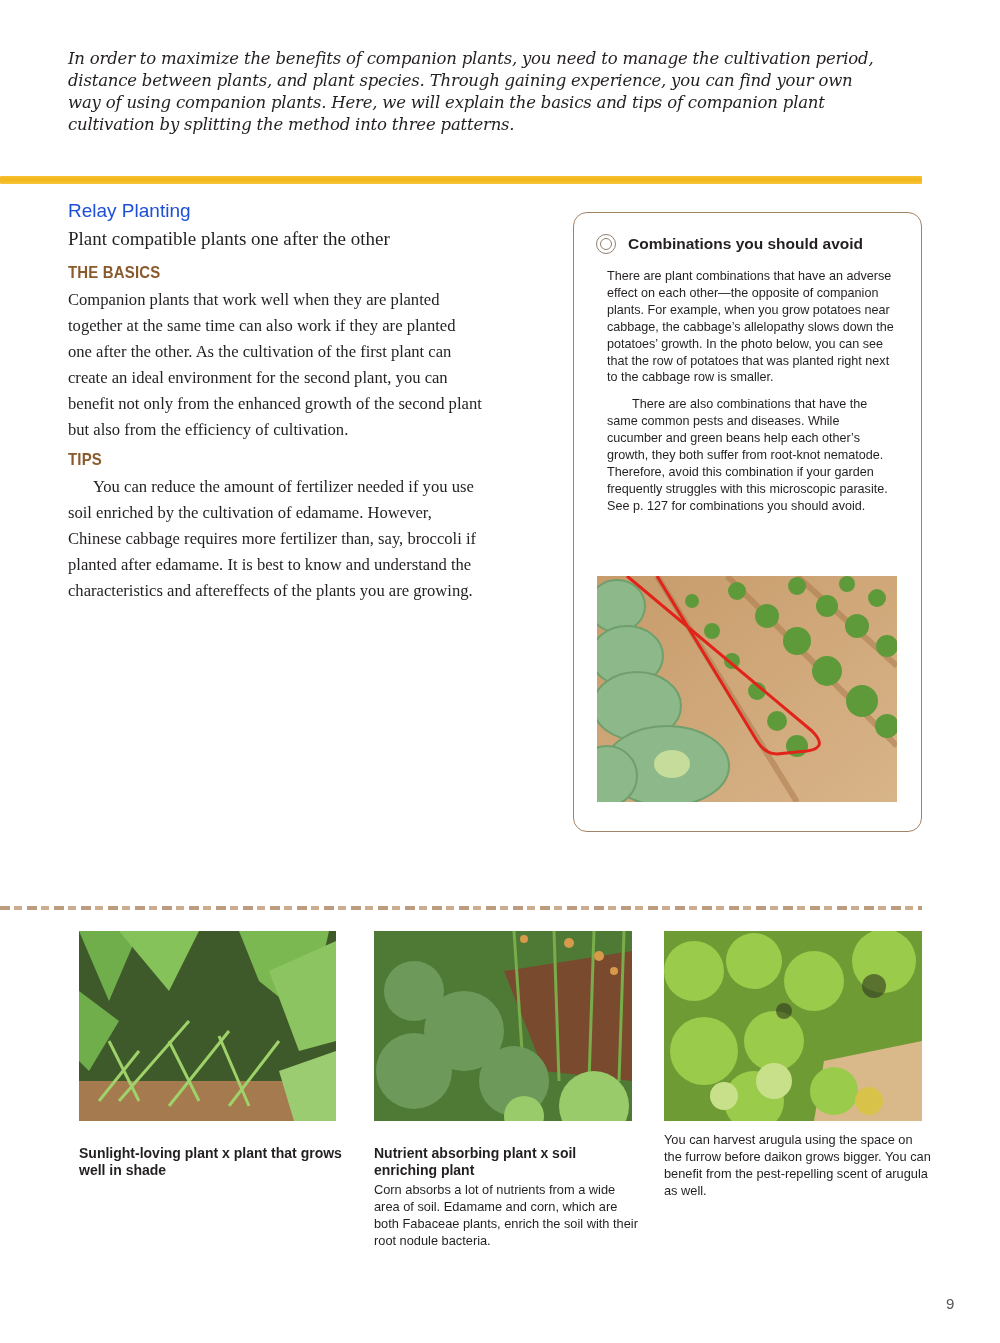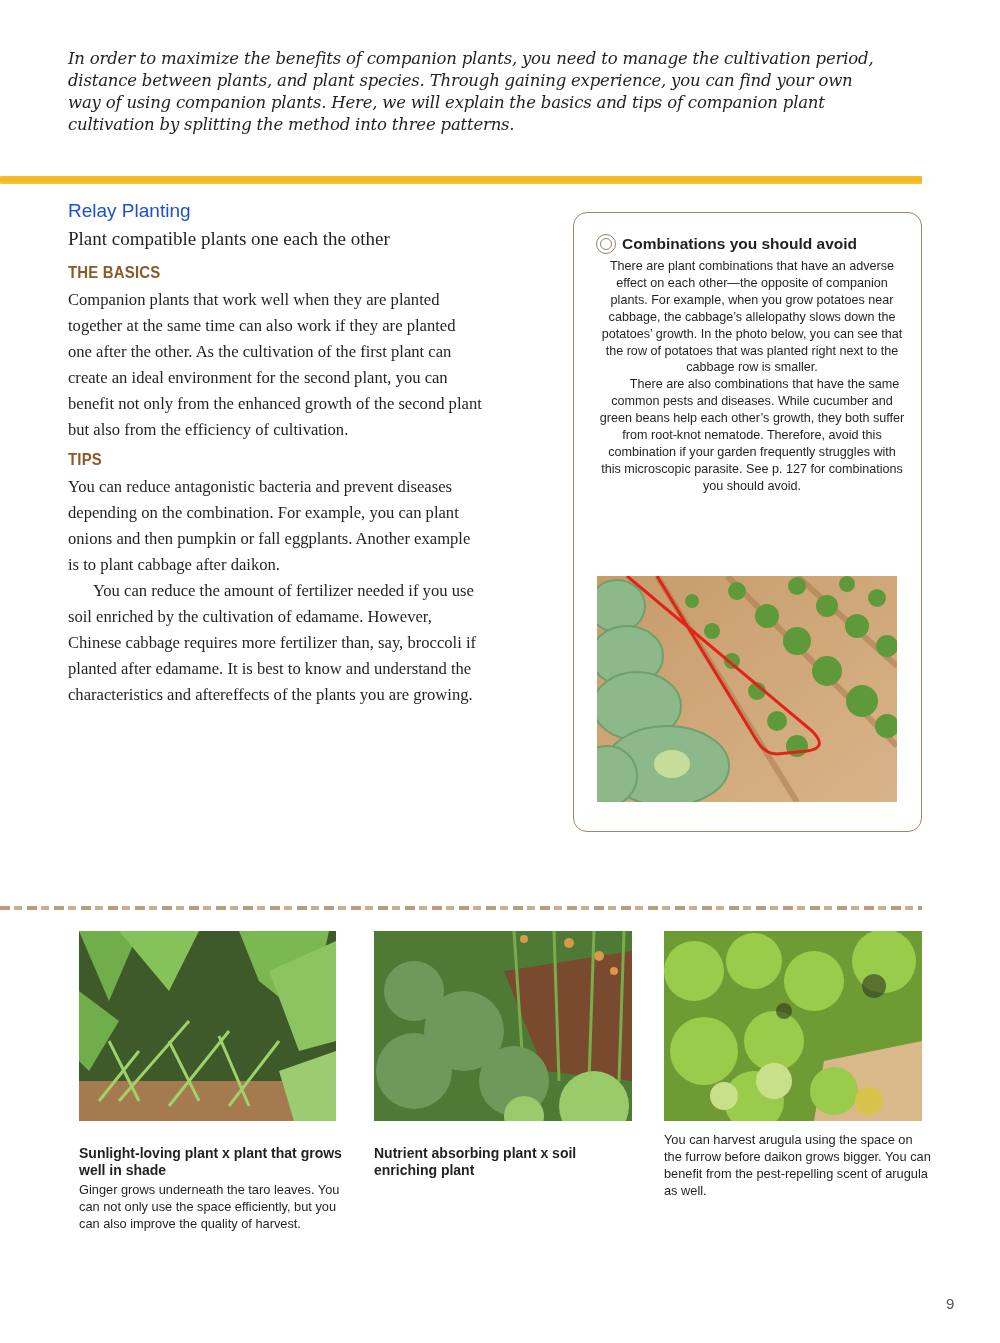--- a/index.html
+++ b/index.html
@@ -6,50 +6,49 @@
     body { width:1000px; height:1343px; position:relative; overflow:hidden; color:#231f20; }
     .abs { position:absolute; }
     .intro { left:68px; top:48px; width:820px; font-family:"DejaVu Serif", serif; font-style:italic; font-size:16.5px; line-height:22px; color:#231f20; letter-spacing:-0.2px; }
     .rule-yellow { left:0; top:176px; width:922px; height:8px; background:linear-gradient(180deg,#f6c12f 0%, #f3b51b 50%, #f7c63c 100%); border-radius:1px; }
     .section-title { left:68px; top:200px; font-family:"Liberation Sans", sans-serif; font-size:19px; color:#1d4ed8; }
     .subtitle { left:68px; top:228px; font-family:"Liberation Serif", serif; font-size:19px; color:#231f20; }
     .h-brown { font-family:"Liberation Sans", sans-serif; font-weight:bold; font-size:17px; color:#8a5a2b; letter-spacing:0.2px; transform:scaleX(0.88); transform-origin:left; }
     .body-serif { font-family:"Liberation Serif", serif; font-size:16.6px; line-height:26px; color:#231f20; width:415px; text-align:left; }
     .indent { text-indent:25px; }
     .sidebar-box { left:573px; top:212px; width:347px; height:618px; border:1.5px solid #a48366; border-radius:14px; background:#ffffff; }
-    .sidebar-head { left:596px; top:234px; display:flex; align-items:center; gap:6px;text-align:center; }
+    .sidebar-head { left:596px; top:234px; display:flex; align-items:center; gap:12px;text-align:center; }
     .circ-icon { width:20px; height:20px; border-radius:50%; border:1.4px solid #8f7f70; box-sizing:border-box; display:flex; align-items:center; justify-content:center; }
     .circ-icon::after { content:""; width:10px; height:10px; border-radius:50%; border:1.2px solid #8f7f70; }
     .sidebar-title { font-family:"Liberation Sans", sans-serif; font-weight:bold; font-size:15.5px; color:#231f20; }
     .sidebar-body { left:597px; top:258px; width:310px; font-family:"Liberation Sans", sans-serif; font-size:12.6px; line-height:16.9px; color:#231f20; }
-    .sidebar-body p { margin:0;text-align:center; }
+    .sidebar-body p { margin:10px; }
     .photo { overflow:hidden; }
     .rule-dashed { left:0; top:906px; width:922px; height:4px;
       background:repeating-linear-gradient(90deg,#b08a68 0 10px, transparent 10px 14px, #c29e7c 14px 22px, transparent 22px 27px);
       opacity:0.85; }
     .caption-title { font-family:"Liberation Sans", sans-serif; font-weight:bold; font-size:14px; line-height:17px; color:#231f20;margin-top:16px; }
     .caption-body { font-family:"Liberation Sans", sans-serif; font-size:12.8px; line-height:17px; color:#231f20; margin-top:2px; }
     .caption { width:268px; }
     .page-num { left:946px; top:1295px; font-family:"Liberation Sans", sans-serif; font-size:15px; color:#555; }
   </style>
 </head>
 <body>
 
 <div class="abs intro">In order to maximize the benefits of companion plants, you need to manage the cultivation period, distance between plants, and plant species. Through gaining experience, you can find your own way of using companion plants. Here, we will explain the basics and tips of companion plant cultivation by splitting the method into three patterns.</div>
 <div class="abs rule-yellow"></div>
 
 <div class="abs section-title">Relay Planting</div>
-<div class="abs subtitle">Plant compatible plants one each the other</div>
+<div class="abs subtitle">Plant compatible plants one after the other</div>
 
 <div class="abs h-brown" style="left:68px; top:263px;">THE BASICS</div>
 <div class="abs body-serif" style="left:68px; top:287px;">Companion plants that work well when they are planted together at the same time can also work if they are planted one after the other. As the cultivation of the first plant can create an ideal environment for the second plant, you can benefit not only from the enhanced growth of the second plant but also from the efficiency of cultivation.</div>
 
 <div class="abs h-brown" style="left:68px; top:450px;">TIPS</div>
 <div class="abs body-serif" style="left:68px; top:474px;">
-  <div>You can reduce antagonistic bacteria and prevent diseases depending on the combination. For example, you can plant onions and then pumpkin or fall eggplants. Another example is to plant cabbage after daikon.</div>
   <div class="indent">You can reduce the amount of fertilizer needed if you use soil enriched by the cultivation of edamame. However, Chinese cabbage requires more fertilizer than, say, broccoli if planted after edamame. It is best to know and understand the characteristics and aftereffects of the plants you are growing.</div>
 </div>
 
 <div class="abs sidebar-box"></div>
 <div class="abs sidebar-head">
   <span class="circ-icon"></span>
   <span class="sidebar-title">Combinations you should avoid</span>
 </div>
 <div class="abs sidebar-body">
   <p>There are plant combinations that have an adverse effect on each other—the opposite of companion plants. For example, when you grow potatoes near cabbage, the cabbage’s allelopathy slows down the potatoes’ growth. In the photo below, you can see that the row of potatoes that was planted right next to the cabbage row is smaller.</p>
@@ -182,22 +181,22 @@
     <circle cx="205" cy="170" r="14" fill="#d8c24a"></circle>
     <g fill="#2f3a1e" opacity="0.6">
         <circle cx="210" cy="55" r="12"></circle>
         <circle cx="120" cy="80" r="8"></circle>
       </g>
   </svg>
 </div>
 
 <div class="abs caption" style="left:79px; top:1129px;">
   <div class="caption-title">Sunlight-loving plant x plant that grows well in shade</div>
-  <div class="caption-body">Ginger grows underneath the taro leaves. You can not only use the space efficiently, but you can also improve the quality of harvest.</div>
 </div>
 <div class="abs caption" style="left:374px; top:1129px;">
   <div class="caption-title">Nutrient absorbing plant x soil enriching plant</div>
+  <div class="caption-body">Corn absorbs a lot of nutrients from a wide area of soil. Edamame and corn, which are both Fabaceae plants, enrich the soil with their root nodule bacteria.</div>
 </div>
 <div class="abs caption" style="left:664px; top:1129px;">
   <div class="caption-body">You can harvest arugula using the space on the furrow before daikon grows bigger. You can benefit from the pest-repelling scent of arugula as well.</div>
 </div>
 
 <div class="abs page-num">9</div>
 
 </body></html>

